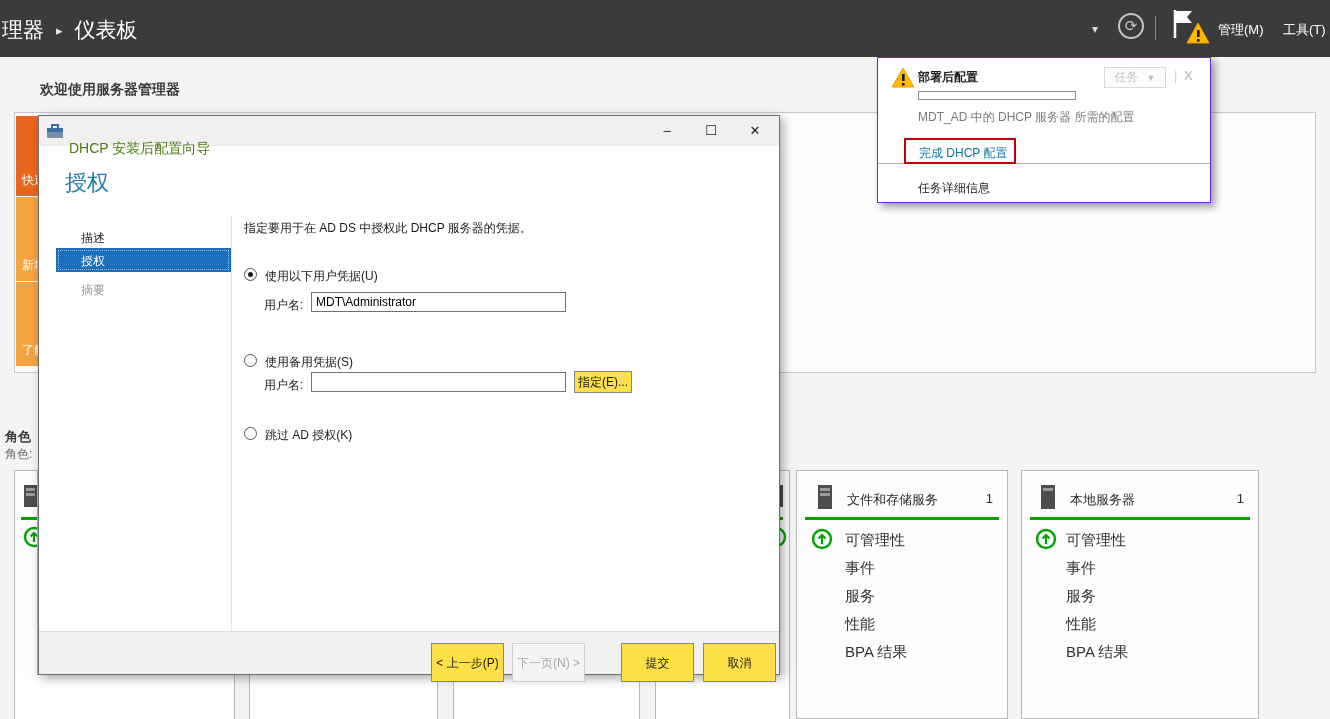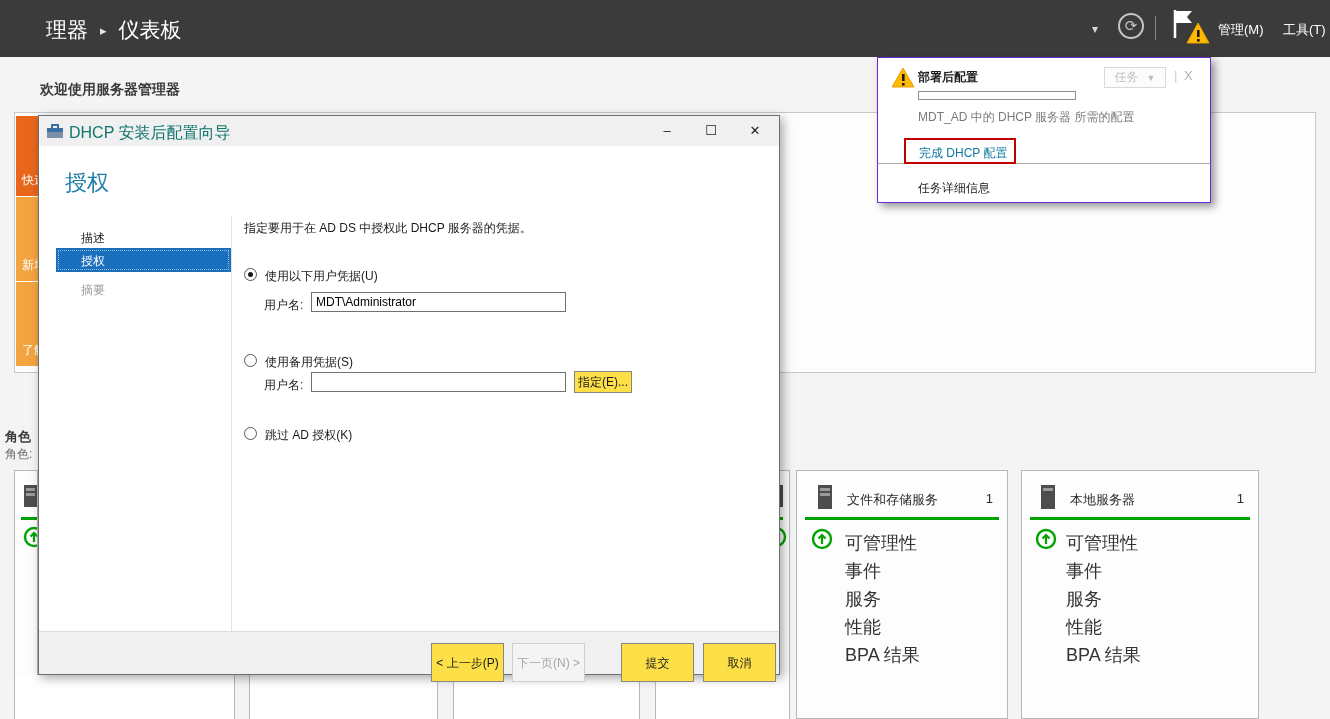--- a/index.html
+++ b/index.html
@@ -2,21 +2,21 @@
 <html><head>
 <meta charset="utf-8">
 <style>
   * { margin:0; padding:0; box-sizing:border-box; }
   html,body { width:1330px; height:719px; }
   body { font-family:"Liberation Sans","DejaVu Sans",sans-serif; background:#f4f4f4; position:relative; overflow:hidden; }
   .abs { position:absolute; }
 
   
   #topbar { left:0; top:0; width:1330px; height:57px; background:#3b3b3b; }
-  .crumb { color:#ffffff; font-size:21px; top:16px; left:2px; white-space:nowrap;margin-left:44px; }
+  .crumb { color:#ffffff; font-size:21px; top:16px; left:2px; white-space:nowrap; }
   .crumb .sep { font-size:13px; color:#e8e8e8; margin:0 12px; vertical-align:2px; }
   .tb-caret { color:#d8d8d8; font-size:12px; top:22px; left:1092px; }
   .tb-refresh { left:1118px; top:13px; width:26px; height:26px; border:2px solid #c6c6c6; border-radius:50%; color:#c6c6c6; font-size:15px; text-align:center; line-height:22px; }
   .tb-div { left:1155px; top:16px; width:1px; height:24px; background:#8a8a8a; }
   .tb-menu { color:#ffffff; font-size:13px; top:21px; }
 
   
   #welcome-title { left:40px; top:81px; font-size:14px; font-weight:bold; color:#3a3a3a; }
   #welcome-panel { left:14px; top:112px; width:1302px; height:261px; background:#fdfdfd; border:1px solid #c8c8c8; }
   .qtile { left:16px; width:64px; color:#ffffff; font-size:12px; overflow:hidden; }
@@ -27,31 +27,31 @@
 
   
   #roles-h { left:5px; top:428px; font-size:13px; font-weight:bold; color:#3a3a3a; }
   #roles-sub { left:5px; top:446px; font-size:12px; color:#6b6b6b; }
 
   
   .tile { top:470px; height:249px; background:#fdfdfd; border:1px solid #b7b7b7; overflow:hidden; }
   .tile .greenline { position:absolute; left:8px; right:8px; top:46px; height:3px; background:#00a400; }
   .tile .t-label { position:absolute; top:20px; font-size:13px; color:#2b2b2b; white-space:nowrap; }
   .tile .t-count { position:absolute; right:14px; top:20px; font-size:13px; color:#2b2b2b; }
-  .tile .row { position:absolute; font-size:18px; color:#333333; white-space:nowrap; }
+  .tile .row { position:absolute; font-size:15px; color:#333333; white-space:nowrap; }
   #tile-frag-left { left:14px; width:24px; }
   #tile-frag-mid { left:770px; width:20px; }
   .bfrag { top:675px; height:44px; background:#ffffff; border-left:1px solid #b7b7b7; border-right:1px solid #b7b7b7; }
   #tile-files { left:796px; width:212px; }
   #tile-local { left:1021px; width:238px; }
 
   
   #wizard { left:38px; top:115px; width:742px; height:560px; background:#ffffff; border:1px solid #6f6f6f; box-shadow:3px 3px 10px rgba(0,0,0,.35); }
   #wiz-titlebar { left:0; top:0; right:0; height:30px; background:#f0f0f0; }
-  #wiz-title { left:30px; top:7px; font-size:16px; color:#0f766e; }
+  #wiz-title { left:30px; top:24px; font-size:14px; color:#4d7c0f; }
   .winbtns { right:2px; top:0; height:30px; display:flex; }
   .winbtn { width:44px; height:30px; text-align:center; line-height:30px; font-size:13px; color:#222222; }
   #wiz-heading { left:26px; top:52px; font-size:22px; color:#1e7ca8; }
   .nav-item { left:42px; font-size:12px; }
   #nav-desc { top:114px; color:#1a1a1a; }
   #nav-auth-bar { left:17px; top:132px; width:175px; height:24px; background:#1b70bd; outline:1px dotted #9cc3e5; outline-offset:-3px; }
   #nav-auth-bar span { position:absolute; left:25px; top:5px; color:#ffffff; font-size:12px; }
   #nav-summary { top:166px; color:#9a9a9a; }
   #wiz-divider { left:192px; top:100px; width:1px; height:418px; background:#e3e3e3; }
   #wiz-desc { left:205px; top:104px; font-size:12px; color:#1a1a1a; }

